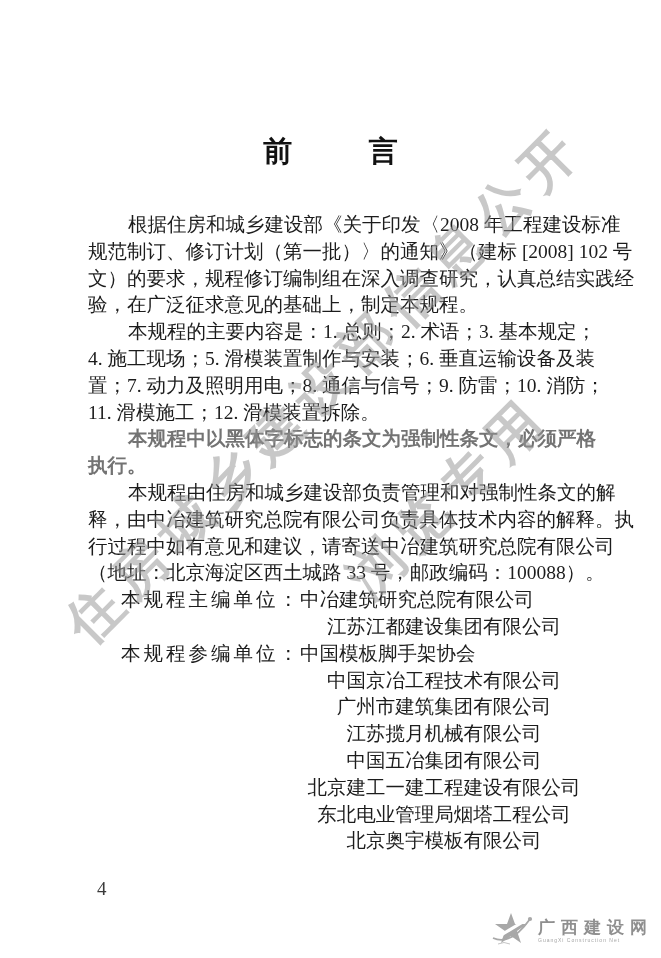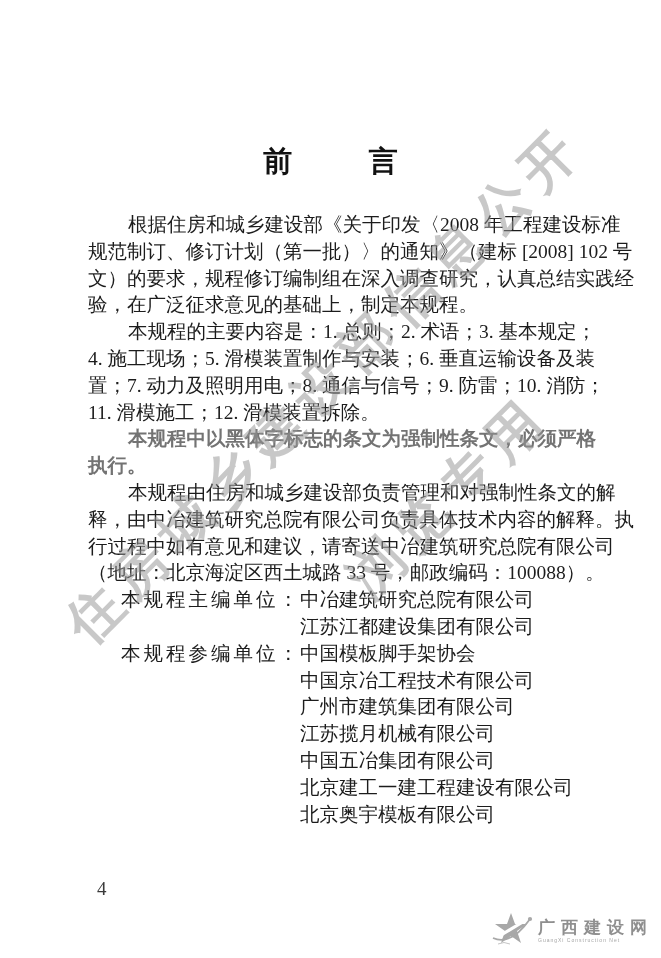--- a/index.html
+++ b/index.html
@@ -6,33 +6,33 @@
   .page{
     position:relative;
     width:661px;height:958px;
     background:#ffffff;
     overflow:hidden;
     font-family:"Liberation Serif","DejaVu Serif",serif;
     color:#1c1c1c;
   }
   
   .doc-title{
-    position:absolute;top:142px;left:0;width:100%;
+    position:absolute;top:132px;left:0;width:100%;
     text-align:center;
     font-size:29px;font-weight:700;color:#111;
   }
   .doc-title .gap{display:inline-block;width:62px;}
   
   .body-text{
     position:absolute;top:212px;left:88px;width:500px;
     font-size:19.5px;color:#1c1c1c;
   }
   .line{height:26.8px;line-height:26.8px;white-space:pre;overflow:visible;}
   .line.para{padding-left:40px;}
-  .line.cont{padding-left:212px;}
+  .line.cont{padding-left:212px;text-align:center;}
   .line.labelline{padding-left:33px;}
   .line.bold{font-weight:700;color:#737373;}
   .lbl{display:inline-block;width:179px;letter-spacing:3px;}
   
   .watermark{
     position:absolute;z-index:5;pointer-events:none;
     font-family:"Liberation Sans","DejaVu Sans",sans-serif;
     font-weight:600;
     color:rgba(150,150,150,0.52);
     white-space:nowrap;
@@ -93,20 +93,21 @@
       <div class="line none">行过程中如有意见和建议，请寄送中冶建筑研究总院有限公司</div>
       <div class="line none">（地址：北京海淀区西土城路 33 号，邮政编码：100088）。</div>
       <div class="line labelline"><span class="lbl">本规程主编单位：</span><span>中冶建筑研究总院有限公司</span></div>
       <div class="line cont">江苏江都建设集团有限公司</div>
       <div class="line labelline"><span class="lbl">本规程参编单位：</span><span>中国模板脚手架协会</span></div>
       <div class="line cont">中国京冶工程技术有限公司</div>
       <div class="line cont">广州市建筑集团有限公司</div>
       <div class="line cont">江苏揽月机械有限公司</div>
       <div class="line cont">中国五冶集团有限公司</div>
       <div class="line cont">北京建工一建工程建设有限公司</div>
+      <div class="line cont">东北电业管理局烟塔工程公司</div>
       <div class="line cont">北京奥宇模板有限公司</div>
     </div>
 
   <div class="page-number">4</div>
 
   <div class="footer-logo">
     <span class="logo-star">
       <svg width="46" height="38" viewBox="0 0 46 38">
         <path d="M23 3 L27 14 L39 14 L29 21 L33 33 L23 26 L13 33 L17 21 L7 14 L19 14 Z" fill="#a8a8a8"></path>
         <path d="M3 31 L43 7" stroke="#ffffff" stroke-width="3.2" fill="none"></path>

